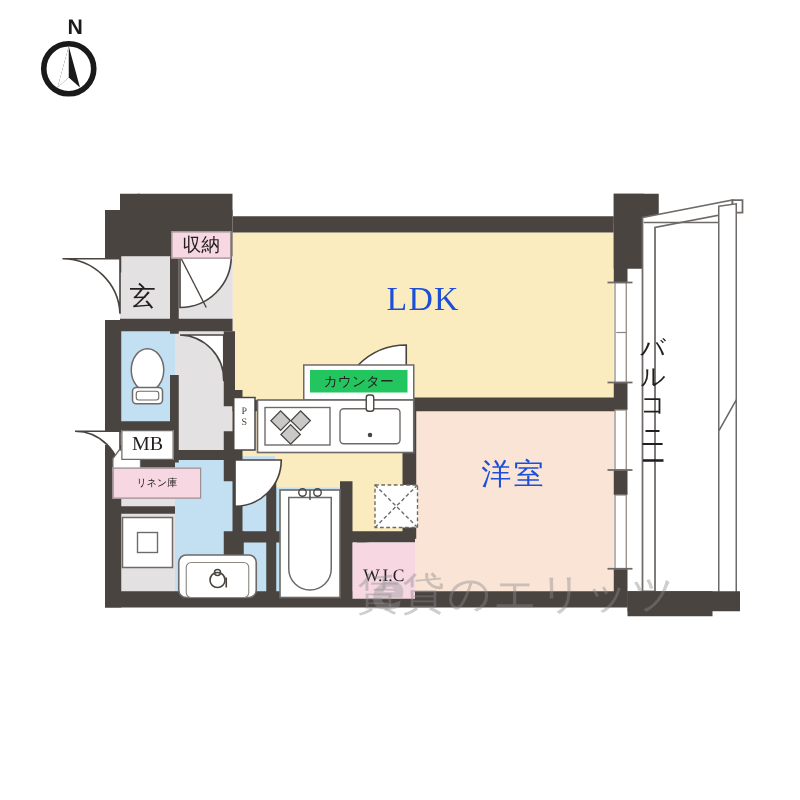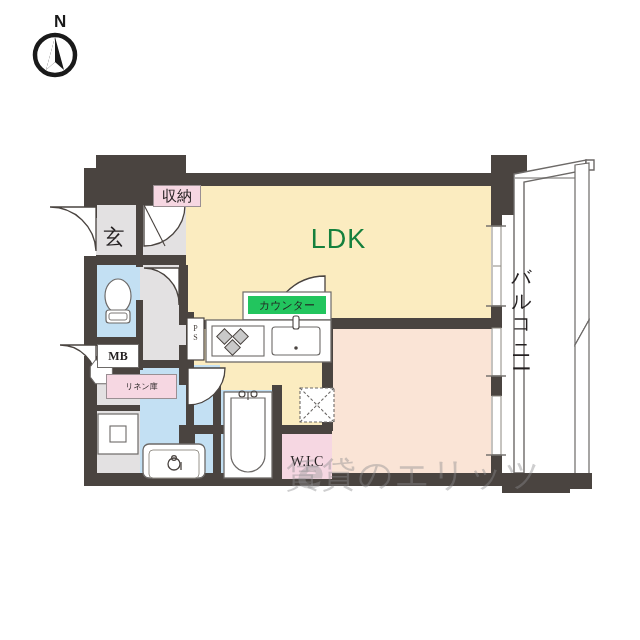--- a/index.html
+++ b/index.html
@@ -39,40 +39,39 @@
     left: 34px; top: 2px;
     font-family: "Liberation Sans", sans-serif;
     font-weight: bold;
     font-size: 17px;
     color: #1a1a1a;
   }
   
   .room-label {
     position: absolute;
     text-align: center;
-    color: #15803d;
-    font-family: Liberation Sans, sans-serif;
+    color: #1d4ed8;
+    font-family: Liberation Serif, serif;
   }
   .lbl-ldk-name { font-size: 27px; letter-spacing: 1px; }
   .lbl-ldk-area { font-size: 23px; }
   .lbl-you-name { font-size: 24px; letter-spacing: 2px; }
   .lbl-you-area { font-size: 22px; }
   .tag {
     position: absolute;
     display: flex;
     align-items: center;
     justify-content: center;
     box-sizing: border-box;
     color: #231f20;
     font-family: "DejaVu Sans", "Liberation Sans", sans-serif;
   }
   .tag-pink {
     background: #f6d7e2;
     border: 1px solid #9a8f93;
-    margin-left: 16px;
   }
   .tag-gray {
     background: #e3e1e2;
   }
   .tag-white {
     background: #ffffff;
     border: 1px solid #6d6a68;
   }
   .vert {
     writing-mode: vertical-rl;
@@ -274,29 +273,30 @@
 
   <rect x="282" y="434" width="50" height="45" fill="#f6d7e2"></rect>
 
 </svg>
 
 <div class="room-label" style="left:256px; top:224px; width:165px;">
   <div class="lbl-ldk-name">LDK</div>
 </div>
 
 <div class="room-label" style="left:346px; top:363px; width:130px;">
+  <div class="lbl-you-name">洋室</div>
 </div>
 
 <div class="txt vert" style="left:512px; top:255px; font-size:20px; letter-spacing:3px;">バルコニー</div>
 
 <div class="tag tag-pink" style="left:137px; top:185px; width:48px; height:22px; font-size:15px;">収納</div>
 
 <div class="tag tag-gray" style="left:99px; top:222px; width:30px; height:30px; font-size:21px;">玄</div>
 
-<div class="tag tag-white" style="left:97px; top:344px; width:42px; height:24px; font-size:12px; font-weight:bold; font-family:'Liberation Serif',serif;">MB</div>
+<div class="tag tag-white" style="left:97px; top:344px; width:42px; height:24px; font-size:16px; font-weight:normal; font-family:'Liberation Serif',serif;">MB</div>
 
 <div class="tag tag-pink" style="left:90px; top:374px; width:71px; height:25px; font-size:8px; letter-spacing:0px;">リネン庫</div>
 
 <div class="tag" style="left:248px; top:296px; width:78px; height:18px; font-size:11px; background:#22c55e;">カウンター</div>
 
 <div class="tag" style="left:282px; top:434px; width:50px; height:56px; font-size:14px; font-family:'Liberation Serif',serif; background:transparent;">W.I.C</div>
 
 <div class="txt vert" style="left:191px; top:324px; font-size:8px; color:#4a4440;">PS</div>
 
 <div id="watermark-mark">e</div>

